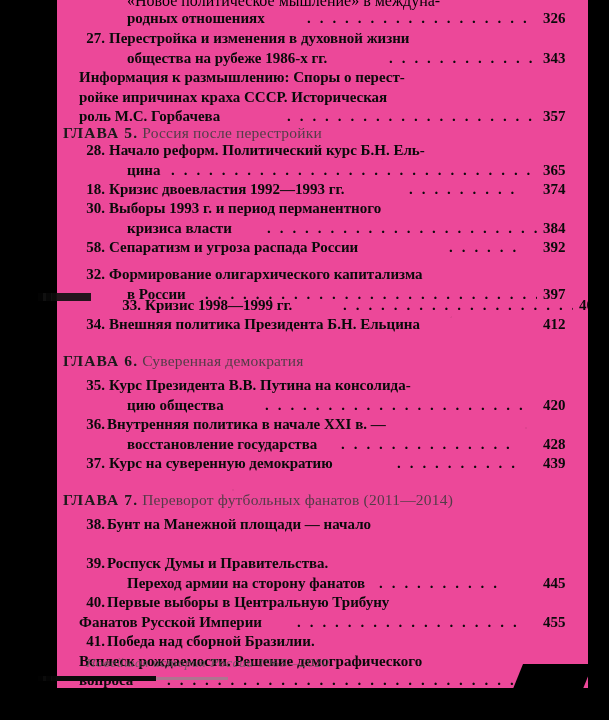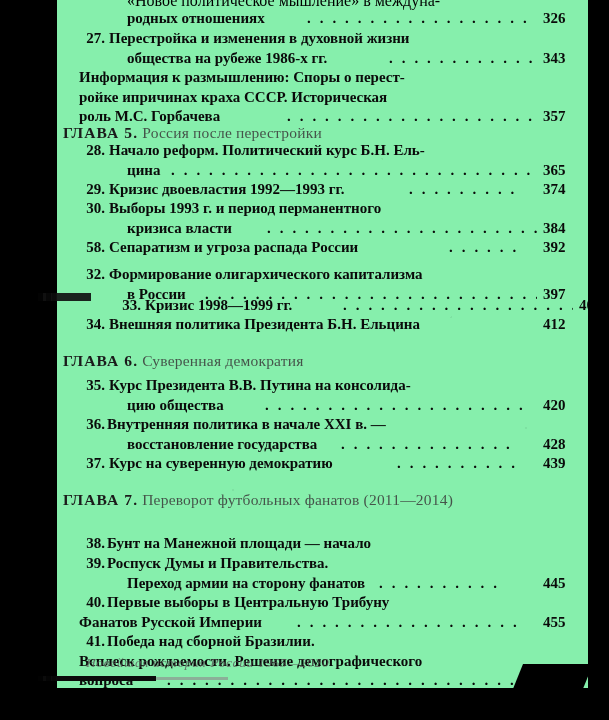--- a/index.html
+++ b/index.html
@@ -17,21 +17,21 @@
     font-family: "Liberation Serif", "DejaVu Serif", serif;
   }
 
   
   .paper {
     position: absolute;
     left: 57px;
     top: 0px;
     width: 533px;
     height: 690px;
-    background: #86efac;
+    background: #ec4899;
   }
   
   .corner-fold {
     position: absolute;
     left: 523px;
     top: 664px;
     width: 70px;
     height: 40px;
     background: #000000;
     transform: skewX(-22deg);
@@ -269,21 +269,21 @@
         </div>
         <div class="line">
           <span class="t-cont">цина</span>
           <span class="dots" style="left:114px;width:366px;">. . . . . . . . . . . . . . . . . . . . . . . . . . . . . .</span>
           <span class="pg">365</span>
         </div>
       </div>
 
       <div class="entry" style="top:181px;">
         <div class="line">
-          <span class="num">29.</span>
+          <span class="num">18.</span>
           <span class="t-first">Кризис двоевластия 1992—1993 гг.</span>
           <span class="dots" style="left:352px;width:128px;">. . . . . . . . .</span>
           <span class="pg">374</span>
         </div>
       </div>
 
       <div class="entry" style="top:200px;">
         <div class="line">
           <span class="num">30.</span>
           <span class="t-first">Выборы 1993 г. и период перманентного</span>
@@ -369,21 +369,21 @@
           <span class="dots" style="left:340px;width:140px;">. . . . . . . . . .</span>
           <span class="pg">439</span>
         </div>
       </div>
 
       <div class="chapter" style="top:491px;">
         <span class="ch-word">ГЛАВА 7.</span>
         <span class="ch-title">Переворот футбольных фанатов (2011—2014)</span>
       </div>
 
-      <div class="entry" style="top:516px;margin-top:19px;">
+      <div class="entry" style="top:516px;">
         <div class="line">
           <span class="num">38.</span>
           <span class="t-first" style="left:50px;">Бунт на Манежной площади — начало</span>
         </div>
       </div>
 
       <div class="entry" style="top:555px;">
         <div class="line">
           <span class="num">39.</span>
           <span class="t-first" style="left:50px;">Роспуск Думы и Правительства.</span>

